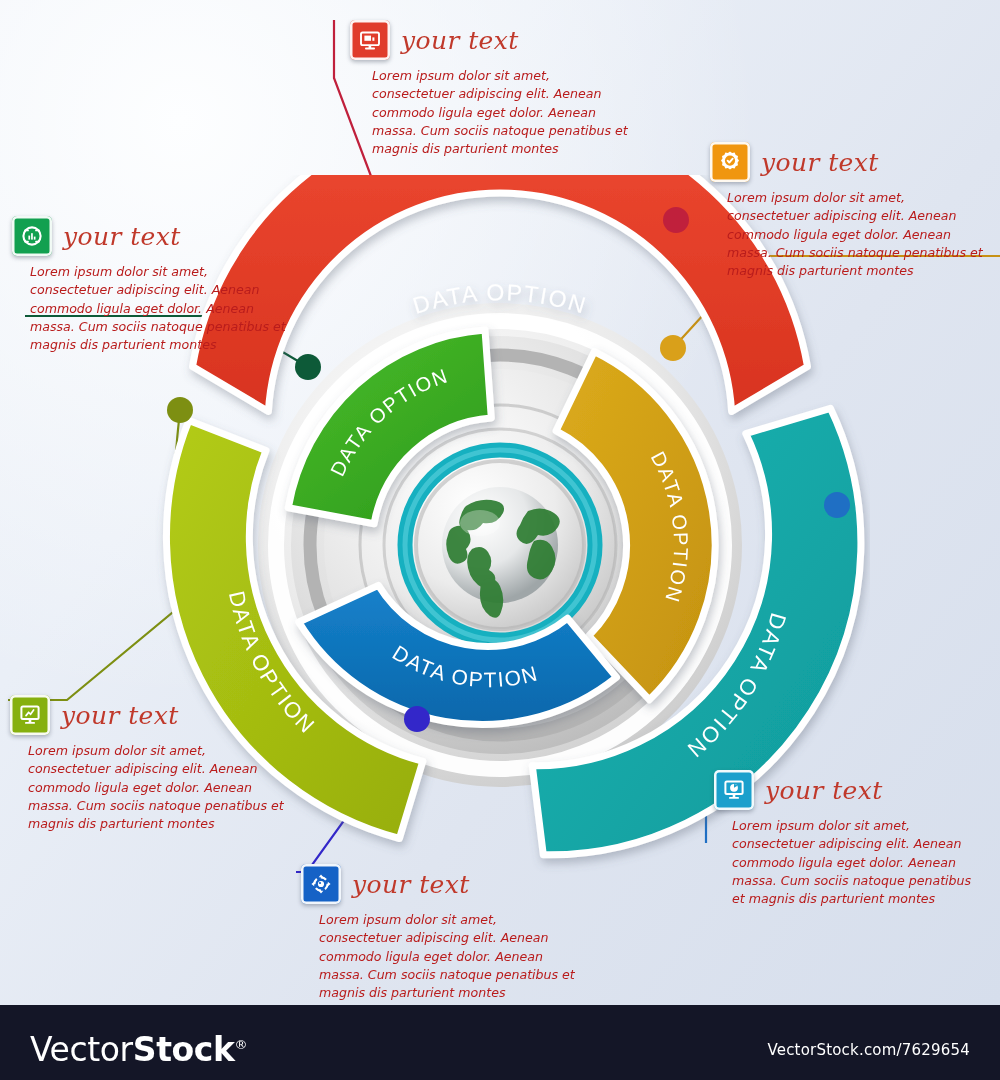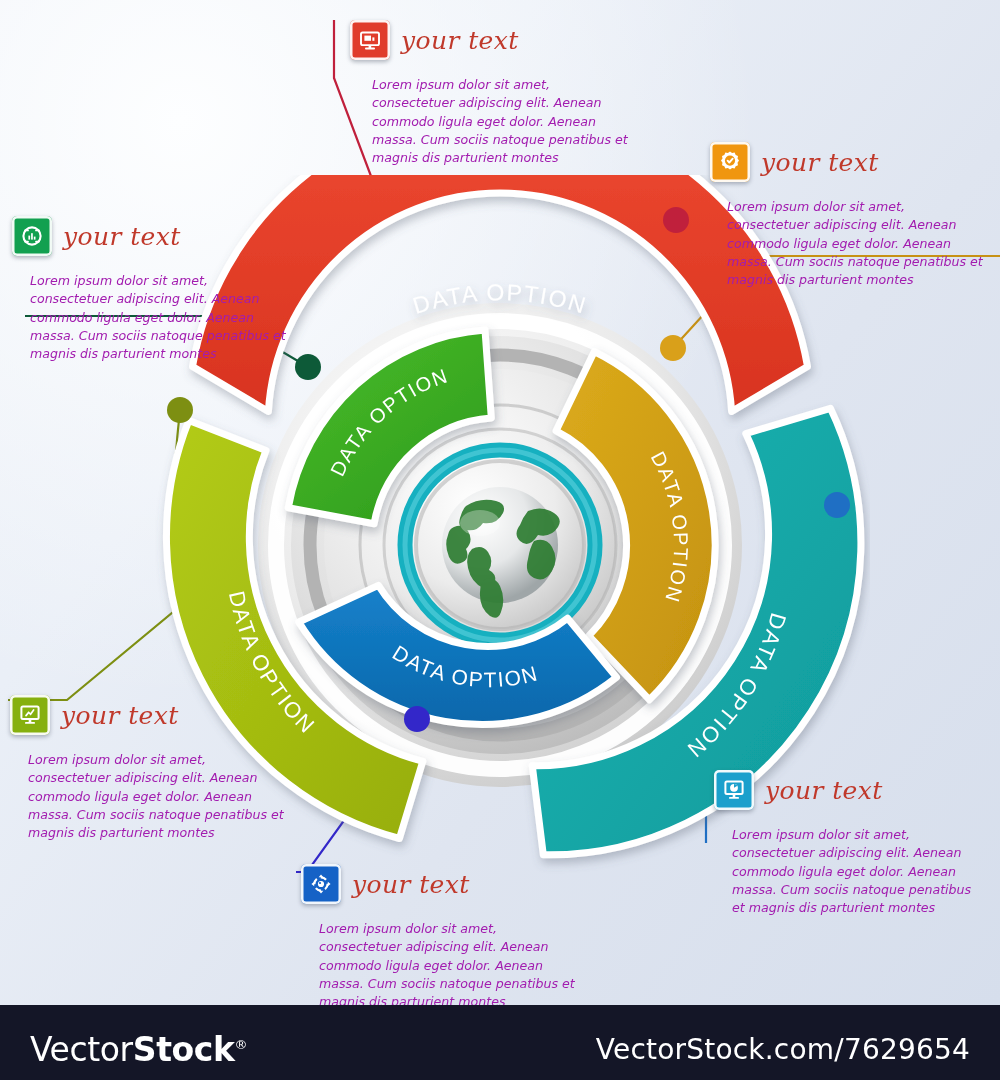--- a/index.html
+++ b/index.html
@@ -34,40 +34,40 @@
   .icon svg{display:block;}
   .ttl{
     font-family:"DejaVu Serif", serif;
     font-style:italic;font-weight:400;
     font-size:25px;color:#c0392b;letter-spacing:.4px;
     white-space:nowrap;line-height:1;
   }
   .body{
     font-family:"DejaVu Sans", sans-serif;
     font-style:italic;font-size:12.6px;line-height:1.45;
-    color:#a21caf;width:258px;margin-top:16px;
+    color:#b91c1c;width:258px;margin-top:7px;
   }
   .body.w250{width:250px;}
 
   
   .wm{
     position:absolute;left:0;top:1005px;width:1000px;height:89px;
     background:#141627;
     display:flex;align-items:center;justify-content:space-between;
     padding:0 30px;box-sizing:border-box;
   }
   .wm-logo{
     color:#fff;font-family:"DejaVu Sans", sans-serif;
     font-size:33px;letter-spacing:-.4px;white-space:nowrap;
   }
   .wm-logo b{font-weight:700;}
   .wm-logo sup{font-size:13px;vertical-align:super;font-weight:400;}
   .wm-url{
     color:#fff;font-family:"DejaVu Sans", sans-serif;
-    font-size:28px;letter-spacing:.2px;white-space:nowrap;
+    font-size:15px;letter-spacing:.2px;white-space:nowrap;
   }
 </style>
 </head>
 <body>
 
 <div id="stage">
 
   <div class="bg"></div>
 
   <svg style="position:absolute;left:0;top:0;width:1000px;height:1005px;">

